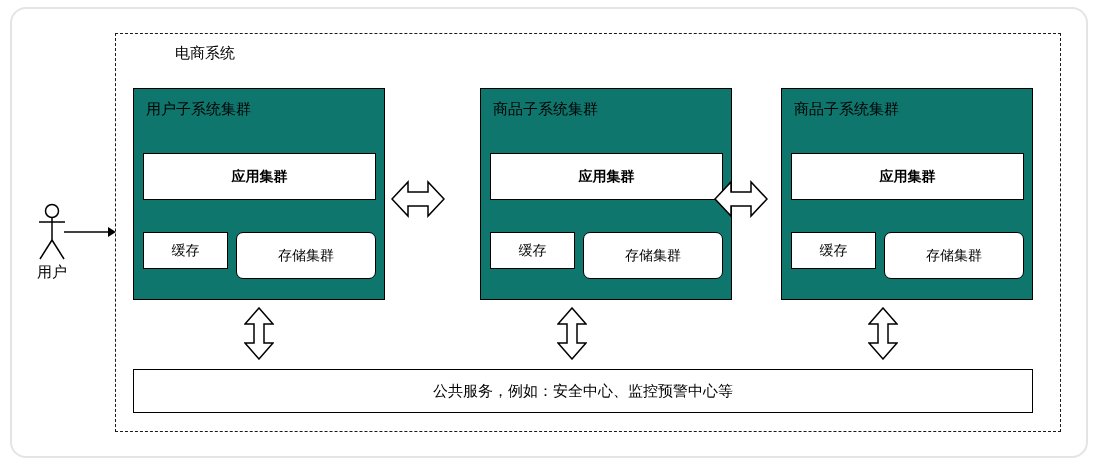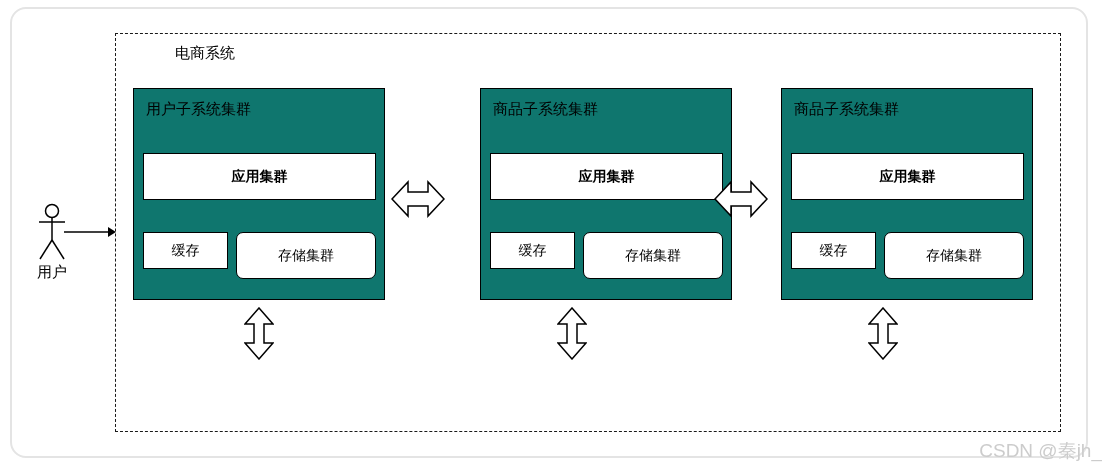--- a/index.html
+++ b/index.html
@@ -153,16 +153,16 @@
   <svg class="arrow-svg v-arrow-1" width="30" height="53" viewBox="0 0 30 53">
     <path d="M15,1 L29,17 L20,17 L20,36 L29,36 L15,52 L1,36 L10,36 L10,17 L1,17 Z" fill="#ffffff" stroke="#000" stroke-width="1.5" stroke-linejoin="miter"></path>
   </svg>
   <svg class="arrow-svg v-arrow-2" width="30" height="53" viewBox="0 0 30 53">
     <path d="M15,1 L29,17 L20,17 L20,36 L29,36 L15,52 L1,36 L10,36 L10,17 L1,17 Z" fill="#ffffff" stroke="#000" stroke-width="1.5" stroke-linejoin="miter"></path>
   </svg>
   <svg class="arrow-svg v-arrow-3" width="30" height="53" viewBox="0 0 30 53">
     <path d="M15,1 L29,17 L20,17 L20,36 L29,36 L15,52 L1,36 L10,36 L10,17 L1,17 Z" fill="#ffffff" stroke="#000" stroke-width="1.5" stroke-linejoin="miter"></path>
   </svg>
 
+  <div class="services-box">公共服务，例如：安全中心、监控预警中心等</div>
 
-  <div class="watermark">CSDN @秦jh_</div>
 
 </div>
 
 </body></html>

